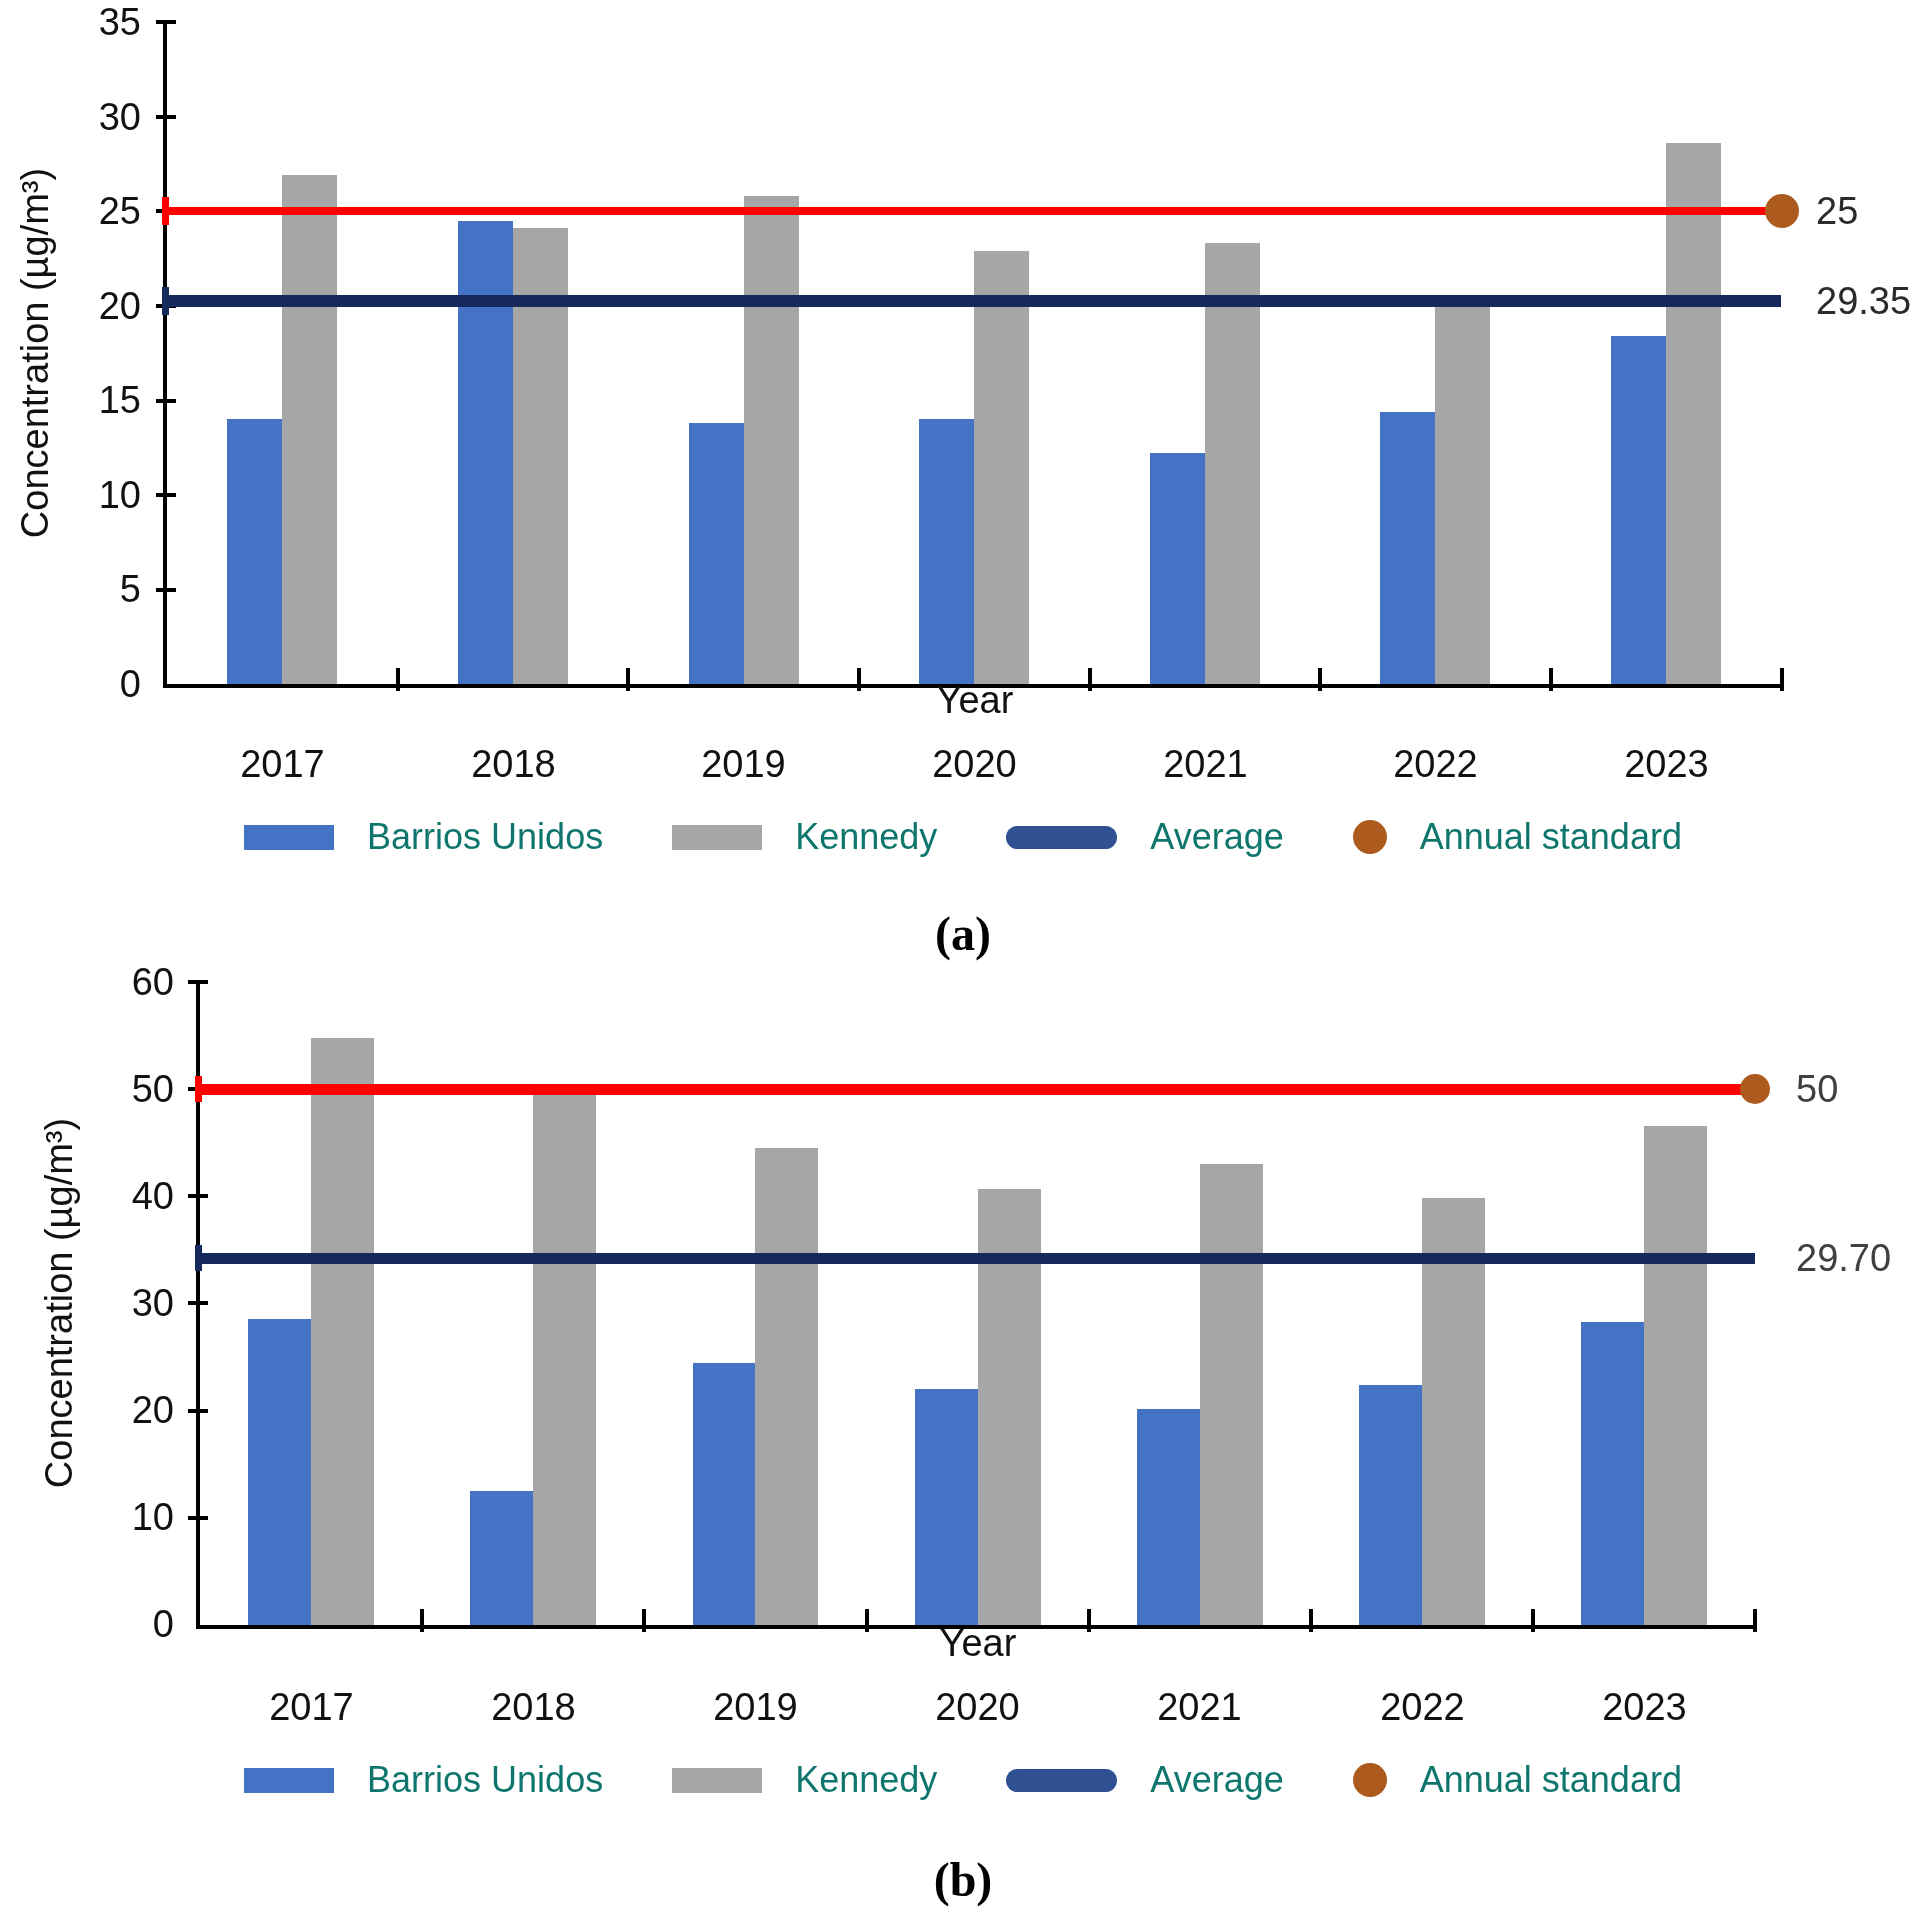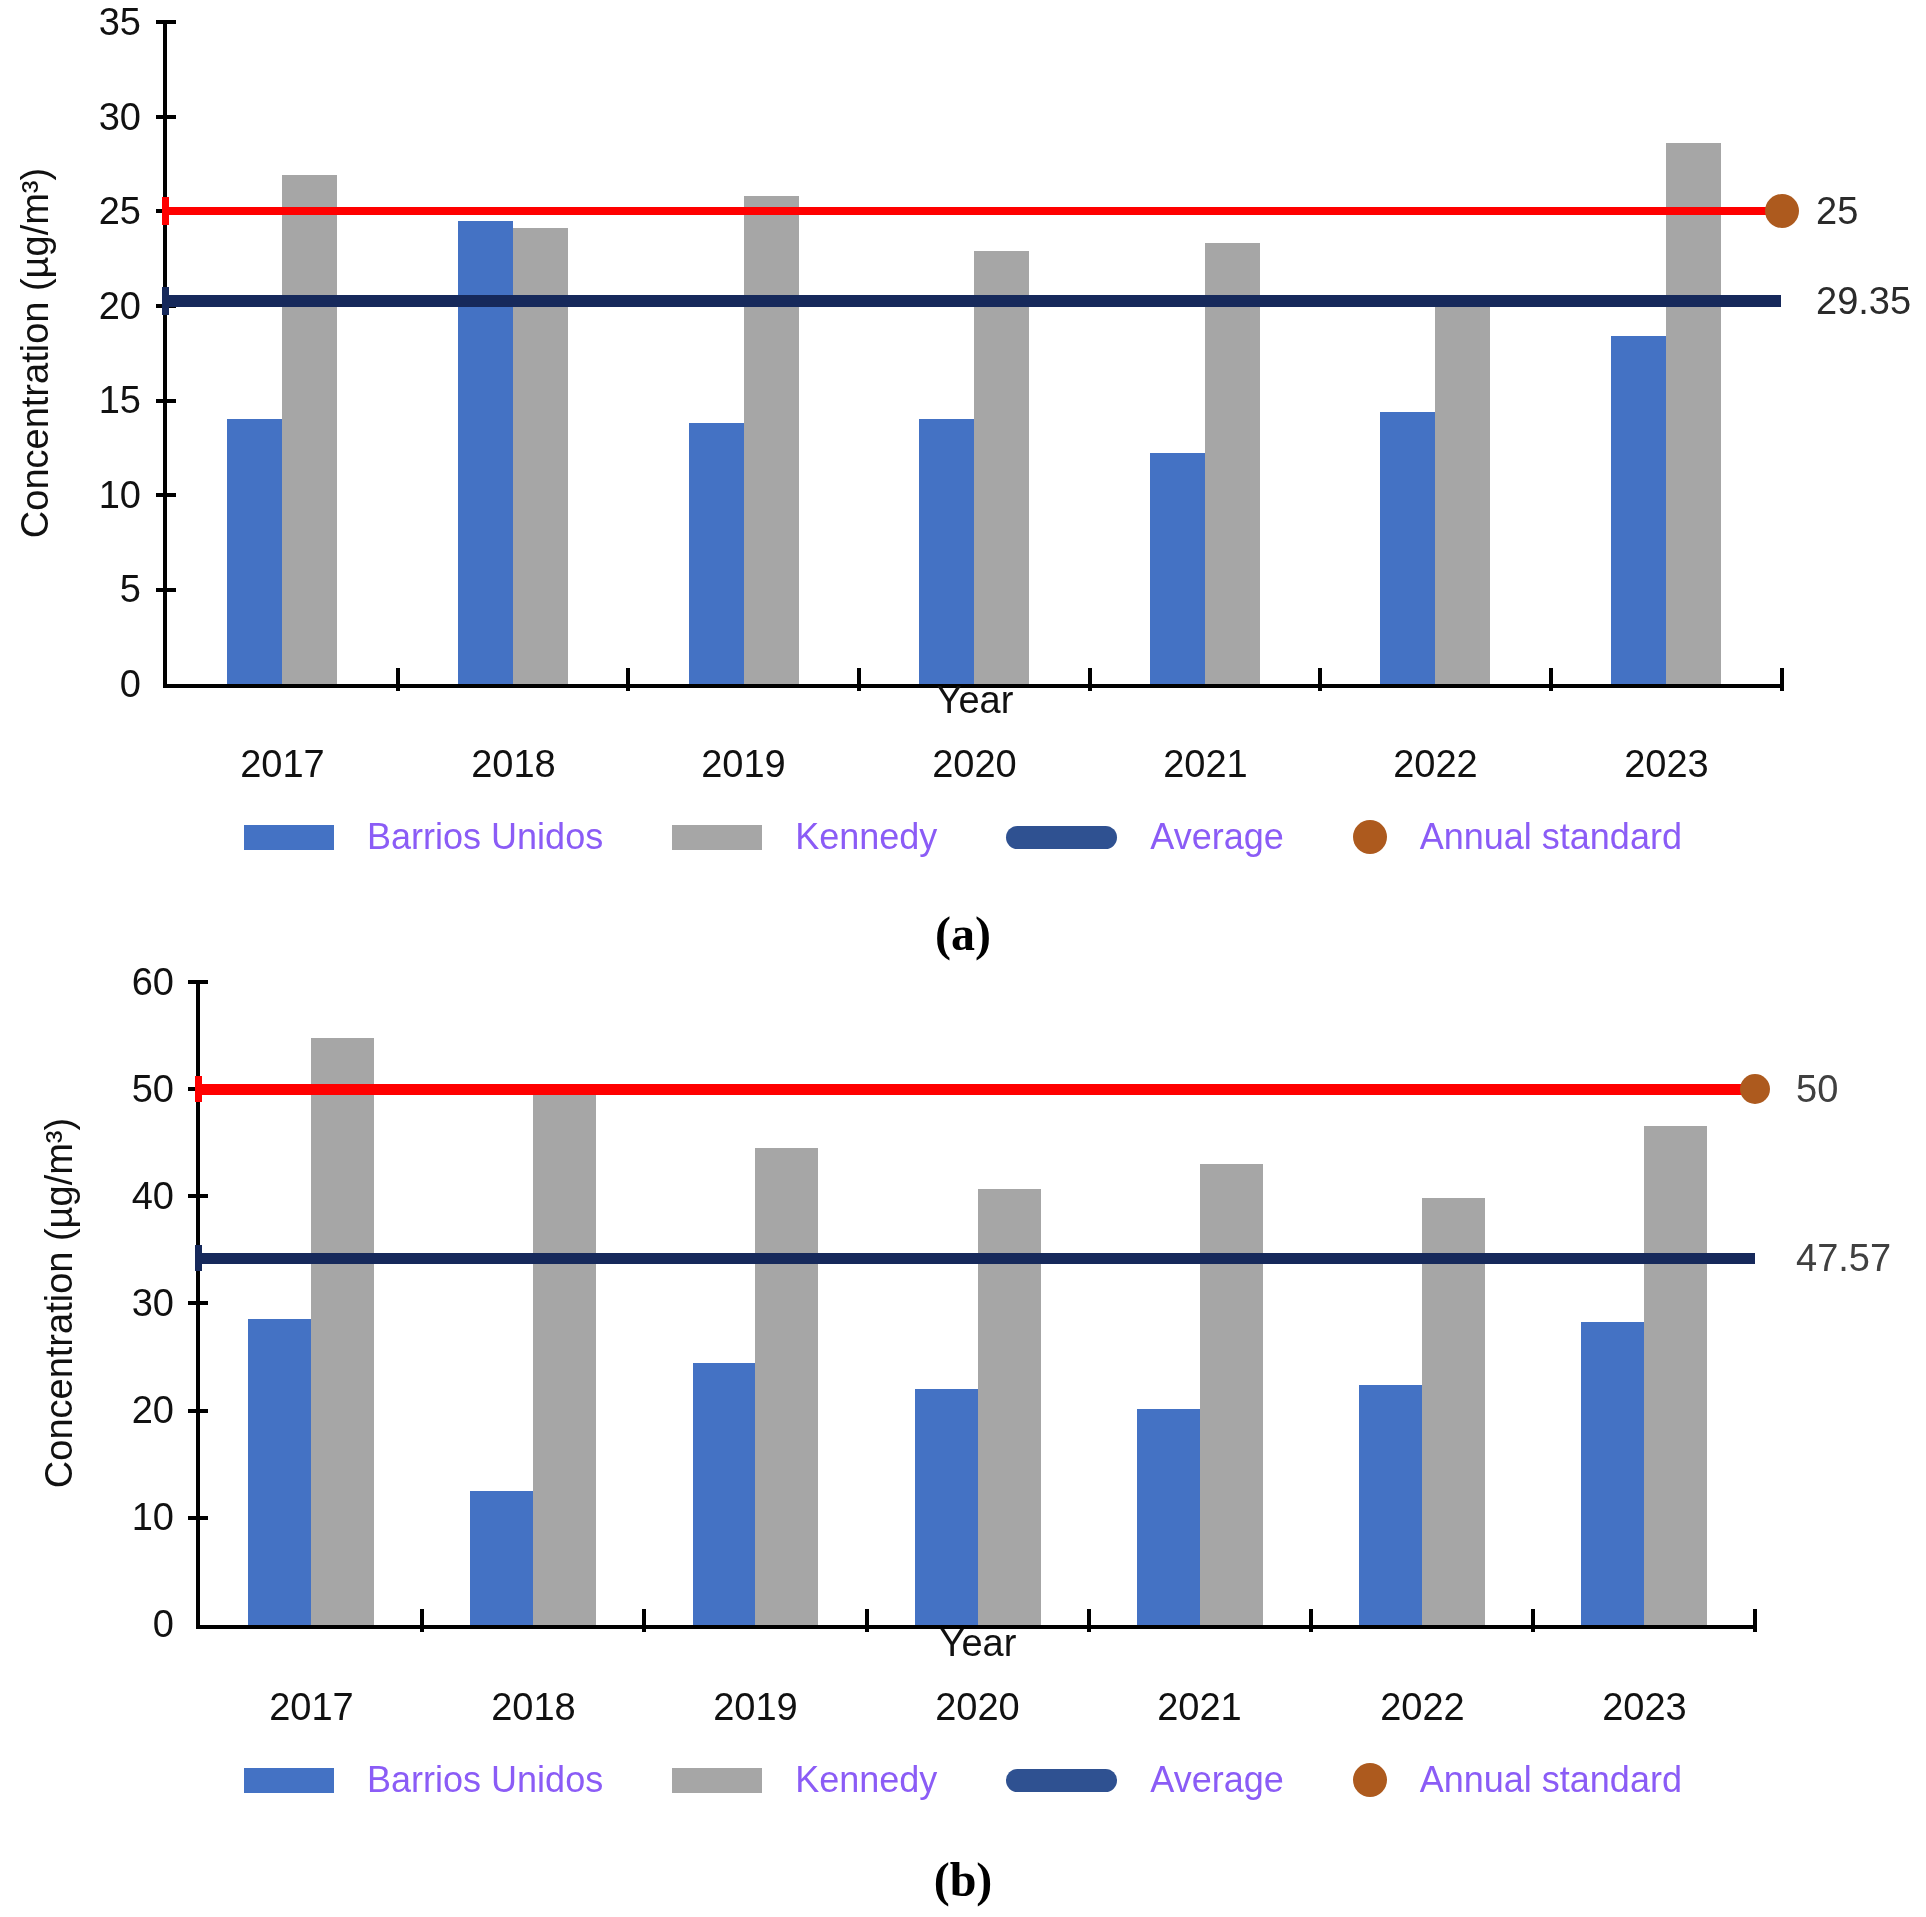--- a/index.html
+++ b/index.html
@@ -103,21 +103,21 @@
     align-items: center;
     gap: 69px;
   }
   .legend-item {
     display: flex;
     align-items: center;
     gap: 33px;
   }
   .legend-label {
     font-size: 36px;
-    color: #8b5cf6;
+    color: #0f766e;
     white-space: nowrap;
   }
   .swatch-rect {
     width: 90px;
     height: 25px;
   }
   .swatch-line {
     width: 111px;
     height: 23px;
     border-radius: 11.4px;
@@ -239,21 +239,21 @@
         <div class="bar" style="left: 1222px; width: 63px; height: 427px; background: rgb(166, 166, 166);"></div>
         <div class="bar" style="left: 1381px; width: 63px; height: 303px; background: rgb(68, 114, 196);"></div>
         <div class="bar" style="left: 1444px; width: 63px; height: 499px; background: rgb(166, 166, 166);"></div>
         <div class="ref-line" style="left: 0px; top: 271px; width: 1555px; height: 10.8px; background: rgb(22, 41, 91);"></div>
         <div class="ref-cap" style="left: -5.4px; top: 263px; width: 7.2px; height: 26px; background: rgb(22, 41, 91);"></div>
         <div class="ref-line" style="left: 0px; top: 102px; width: 1550px; height: 10.8px; background: rgb(255, 0, 0);"></div>
         <div class="ref-cap" style="left: -5.4px; top: 94px; width: 7.2px; height: 26px; background: rgb(255, 0, 0);"></div>
         <div class="std-dot" style="left: 1540px; top: 92px; width: 30px; height: 30px; background: rgb(173, 90, 30);"></div>
       </div>
     <div class="ref-label std-b" id="stdlabel-b" style="left: 1796px; top: 1089px;">50</div>
-    <div class="ref-label avg-b" id="avglabel-b" style="left: 1796px; top: 1258px;">47.57</div>
+    <div class="ref-label avg-b" id="avglabel-b" style="left: 1796px; top: 1258px;">29.70</div>
     <div class="axis-title-x" id="xtitle-b" style="left: 978px; top: 1616px;">Year</div>
 
     <div class="legend" id="legend-b" style="top: 1747px;">
       <div class="legend-item">
         <span class="swatch-rect" style="background: rgb(68, 114, 196);"></span>
         <span class="legend-label">Barrios Unidos</span>
       </div>
       <div class="legend-item">
         <span class="swatch-rect" style="background: rgb(166, 166, 166);"></span>
         <span class="legend-label">Kennedy</span>

